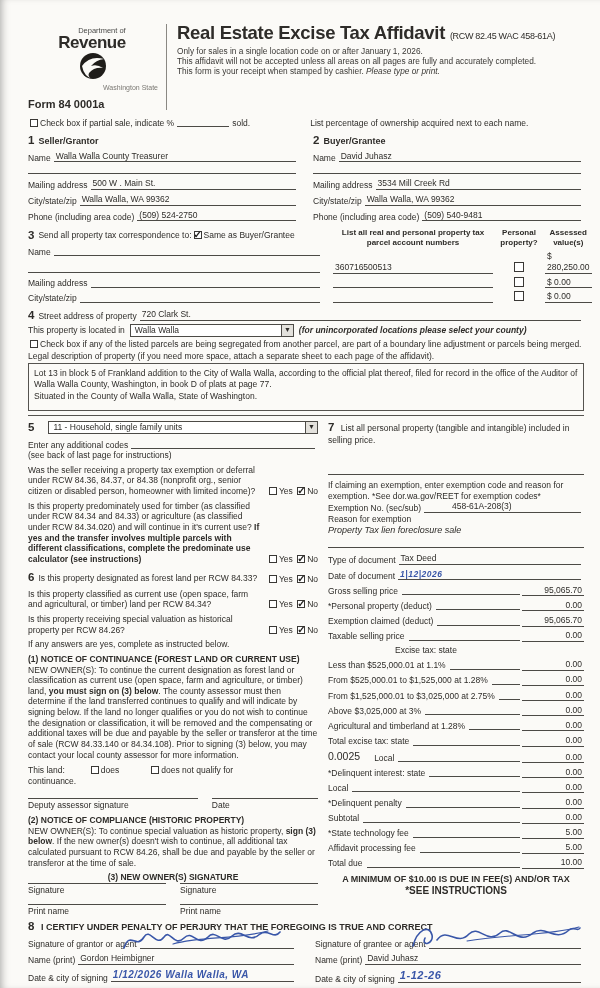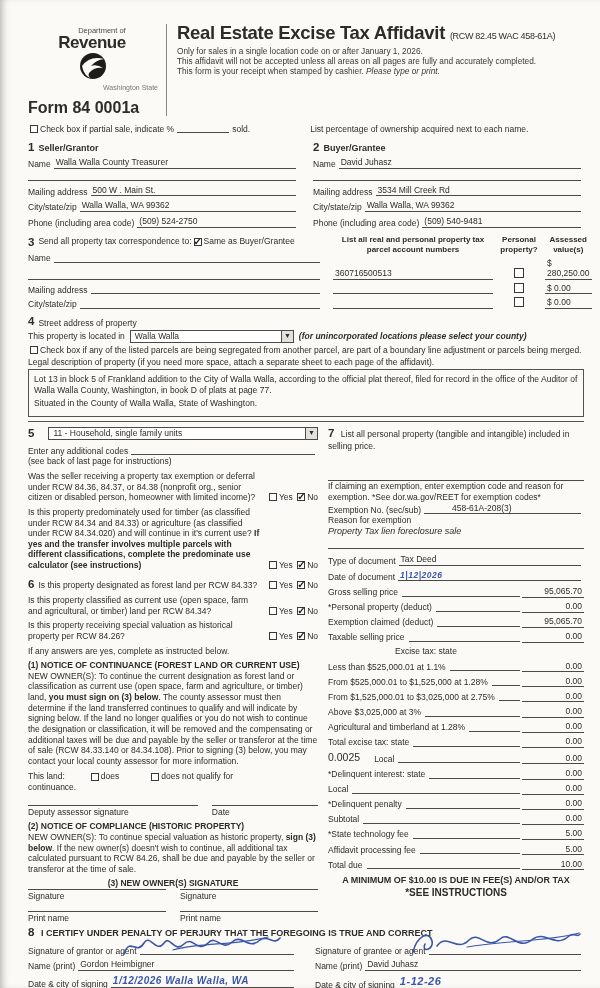--- a/index.html
+++ b/index.html
@@ -21,21 +21,21 @@
     line-height:1.25;
   }
   
   .hdr { display:flex; align-items:flex-start; margin-bottom:6px; }
   .logo-block { width:130px; flex:none; padding-top:8px; }
   .logo-row { display:flex; justify-content:flex-end; align-items:center;flex-direction:column; }
   .logo-txt { text-align:right; margin-right:2px; }
   .logo-dept { font-size:7.5px; color:#4a4a48; }
   .logo-rev  { font-size:17px; font-weight:bold; letter-spacing:-.5px; line-height:.9; }
   .logo-wa   { font-size:7px; color:#7a7873; text-align:right; margin-top:1px; }
-  .form-no   { font-size:16px; font-weight:bold; margin-top:5px; }
+  .form-no   { font-size:11px; font-weight:bold; margin-top:5px; }
   .hdr-div { width:1px; background:#8a8883; align-self:stretch; margin:6px 10px 2px 8px; }
   .title-block { flex:1; padding-top:6px; }
   .title-line { font-size:18.5px; font-weight:bold; letter-spacing:-.3px; line-height:1; }
   .title-code { font-size:9px; font-weight:normal; }
   .subs { margin-top:3px; font-size:8.3px; color:#3a3835; }
   
   .row { display:flex; align-items:flex-end; }
   .lbl { white-space:nowrap;text-align:right; }
   .fill { flex:1; border-bottom:1px solid #4c4a46; margin:0 3px 1px 3px; min-height:8px; }
   .fill .val { padding:0 2px; }
@@ -229,20 +229,21 @@
         <span class="p-cb"><span class="cb" style="width:10px;height:10px;"></span></span>
         <span class="p-val">$ 0.00</span>
       </div>
     </div>
   </div>
 
   <div style="margin-top:4px;">
     <div class="row">
       <span class="secnum">4</span>
       <span class="lbl">Street address of property</span>
+      <span class="fill"><span class="val">720 Clark St.</span></span>
     </div>
     <div class="row" style="align-items:center;margin-top:2px;">
       <span class="lbl">This property is located in</span>
       <span class="dd" style="margin:0 5px;">
         <span class="dd-val">Walla Walla</span>
         <span class="dd-btn">▼</span>
       </span>
       <span class="lbl" style="font-style:italic;font-weight:bold;">(for unincorporated locations please select your county)</span>
     </div>
     <div class="row" style="align-items:center;margin-top:2px;">
@@ -325,21 +326,21 @@
     </div>
 
     <div class="main-right">
       <div>
         <span class="secnum">7</span>
         <span>List all personal property (tangible and intangible) included in selling price.</span>
       </div>
       <div class="row" style="margin-top:22px;">
           <span class="fill" style="margin:0;"></span>
         </div>
-      <div style="">If claiming an exemption, enter exemption code and reason for exemption. *See dor.wa.gov/REET for exemption codes*</div>
+      <div style="margin-top:5px;">If claiming an exemption, enter exemption code and reason for exemption. *See dor.wa.gov/REET for exemption codes*</div>
       <div class="row">
         <span class="lbl">Exemption No. (sec/sub)</span>
         <span class="fill"><span class="val" style="padding-left:28px;">458-61A-208(3)</span></span>
       </div>
       <div>Reason for exemption</div>
       <div style="font-size:9px;font-style:italic;">Property Tax lien foreclosure sale</div>
       <div class="row" style="margin-top:4px;">
           <span class="fill" style="margin:0;"></span>
         </div>
       <div class="row" style="margin-top:5px;">

